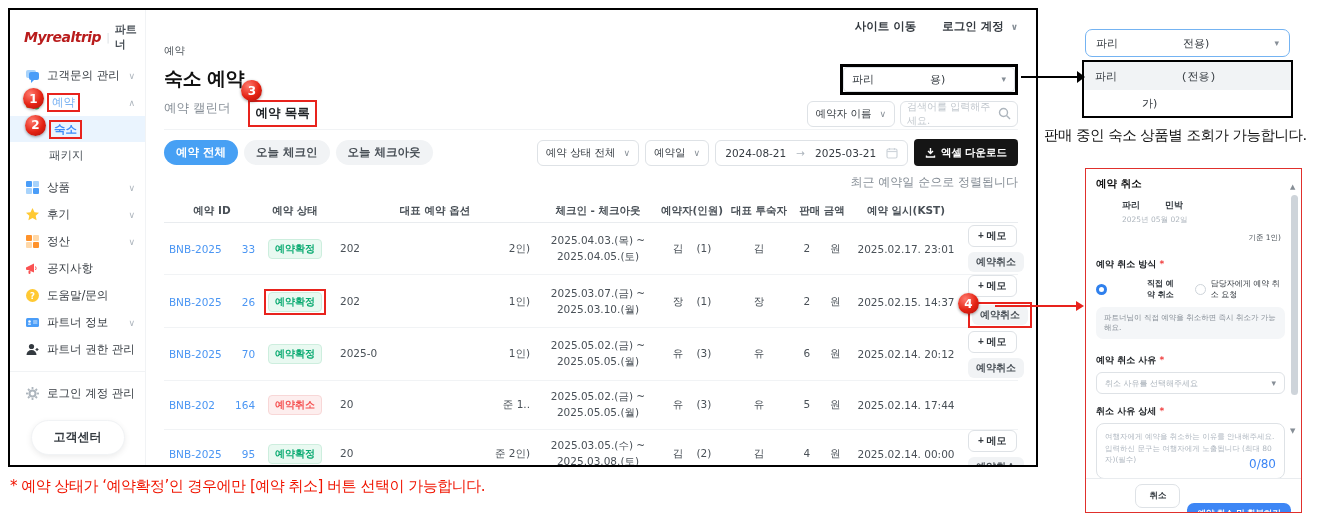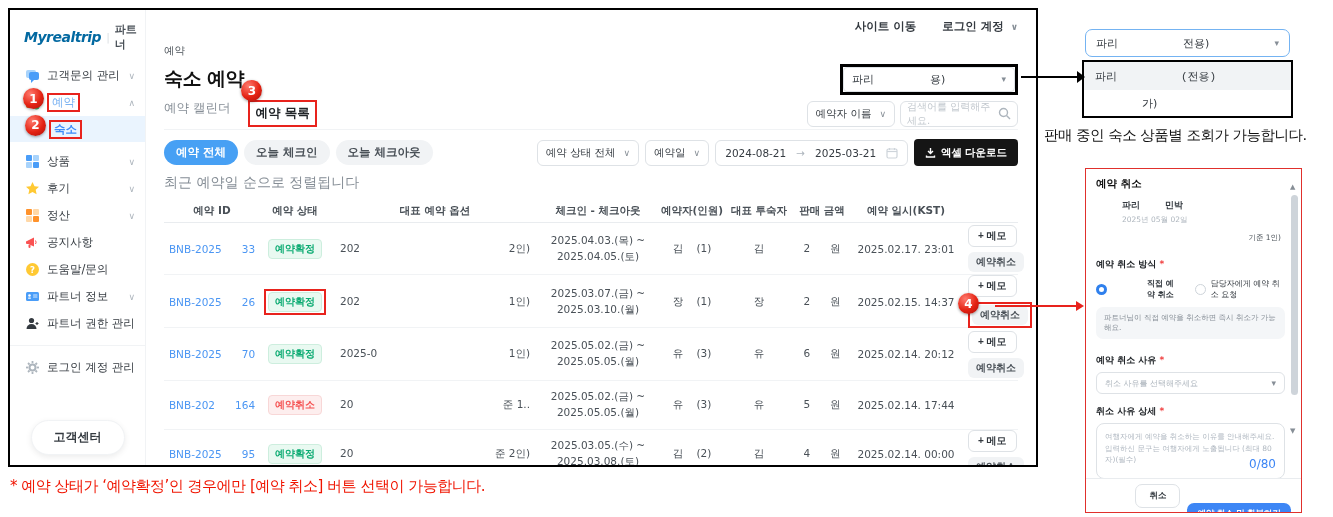--- a/index.html
+++ b/index.html
@@ -6,21 +6,21 @@
   html,body { width:1333px; height:517px; background:#fff; font-family:"DejaVu Sans","Liberation Sans",sans-serif; color:#212529; }
   body { position:relative; overflow:hidden; font-size:12px; }
   .pre { white-space:pre; }
 
   
   .app-frame { position:absolute; left:8px; top:8px; width:1030px; height:459px; border:2px solid #000; background:#fff; display:flex; overflow:hidden; }
 
   
   .sidebar { width:136px; flex:0 0 136px; border-right:1px solid #f1f3f5; padding-top:12px; position:relative; }
   .logo-row { display:flex; align-items:center; gap:5px; padding:0 0 10px 14px; }
-  .logo-main { font-size:14px; font-weight:800; font-style:italic; letter-spacing:-0.5px; color:#0369a1;text-align:center; }
+  .logo-main { font-size:14px; font-weight:800; font-style:italic; letter-spacing:-0.5px; color:#b91c1c;text-align:center; }
   .logo-div { color:#dee2e6; font-size:11px; }
   .logo-sub { font-size:11px; color:#495057; font-weight:600; }
   .side-item { display:flex; align-items:center; gap:7px; height:27px; padding:0 10px 0 15px; font-size:11.5px; color:#343a40; cursor:pointer; }
   .side-item .lbl { flex:1; }
   .side-item .chev { color:#adb5bd; font-size:9px; }
   .side-sub { padding-left:39px; font-size:11.5px; color:#495057; height:26px; display:flex; align-items:center; cursor:pointer; }
   .side-sub.active { background:#eaf4fe; color:#3d8bf8; font-weight:700; }
   .icon16 { width:15px; height:15px; flex:0 0 15px; display:inline-flex; }
   .side-divider { border-top:1px solid #f1f3f5; margin:8px 0; }
   .cc-btn { position:absolute; left:50%; transform:translateX(-50%); bottom:10px; background:#fff; border:1px solid #f1f3f5; box-shadow:0 2px 6px rgba(0,0,0,.08); border-radius:18px; padding:8px 22px; font-size:12px; font-weight:700; color:#343a40; white-space:nowrap; }
@@ -47,21 +47,21 @@
   .search-box .ph { flex:1; font-size:10px; color:#c1c7cd; }
 
   .filter-row { margin-top:9px; display:flex; align-items:center; justify-content:space-between; }
   .pills { display:flex; gap:6px; }
   .pill { height:25px; border-radius:14px; padding:0 12px; display:flex; align-items:center; font-size:11.5px; background:#f1f3f5; color:#495057; font-weight:600; cursor:pointer; }
   .pill.active { background:#47a0f4; color:#fff; font-weight:700; }
   .filter-right { display:flex; gap:6px; align-items:center; }
   .date-box { height:26px; border:1px solid #dee2e6; border-radius:6px; display:flex; align-items:center; gap:10px; padding:0 9px; font-size:10.5px; color:#343a40; background:#fff; }
   .date-box .arr { color:#adb5bd; }
   .excel-btn { height:27px; background:#151515; color:#fff; border:none; border-radius:4px; display:flex; align-items:center; gap:5px; padding:0 11px; font-size:10.5px; font-weight:700; cursor:pointer; }
-  .sort-note { margin-top:8px; text-align:left; font-size:14px; color:#868e96; height:13px; }
+  .sort-note { margin-top:8px; text-align:right; font-size:12px; color:#868e96; height:13px; }
 
   
   .table { margin-top:12px; }
   .thead, .trow { display:grid; grid-template-columns:96px 70px 210px 116px 72px 62px 64px 104px 1fr; align-items:center; }
   .thead { height:24px; border-bottom:1px solid #e9ecef; font-size:10.5px; font-weight:700; color:#495057; }
   .thead > div { text-align:center; }
   .trow { border-bottom:1px solid #f1f3f5; font-size:10.5px; color:#495057; }
   .trow.h52{ height:52px; } .trow.h53{ height:53px; } .trow.h49{ height:49px; } .trow.h44{ height:46px; }
   .cell { text-align:center; }
   .cell.id a { color:#4b96f3; text-decoration:none; font-size:10.5px; }
@@ -175,20 +175,23 @@
     </div>
 
 
     <div class="side-sub active">
       <span class="red-frame" style="padding:0 3px;">
         <span class="num-circle nc2">2</span>
         <span>숙소</span>
       </span>
     </div>
 
+    <div class="side-sub">
+        <span>패키지</span>
+      </div>
 
     <div class="side-item" style="margin-top:6px;">
       <span class="icon16">
         <svg width="15" height="15" viewBox="0 0 15 15">
             <rect x="1" y="1" width="6" height="6" rx="1" fill="#4a9df8"></rect>
             <rect x="8" y="1" width="6" height="6" rx="1" fill="#a8d3fb"></rect>
             <rect x="1" y="8" width="6" height="6" rx="1" fill="#a8d3fb"></rect>
             <rect x="8" y="8" width="6" height="6" rx="1" fill="#4a9df8"></rect>
           </svg>
       </span>

